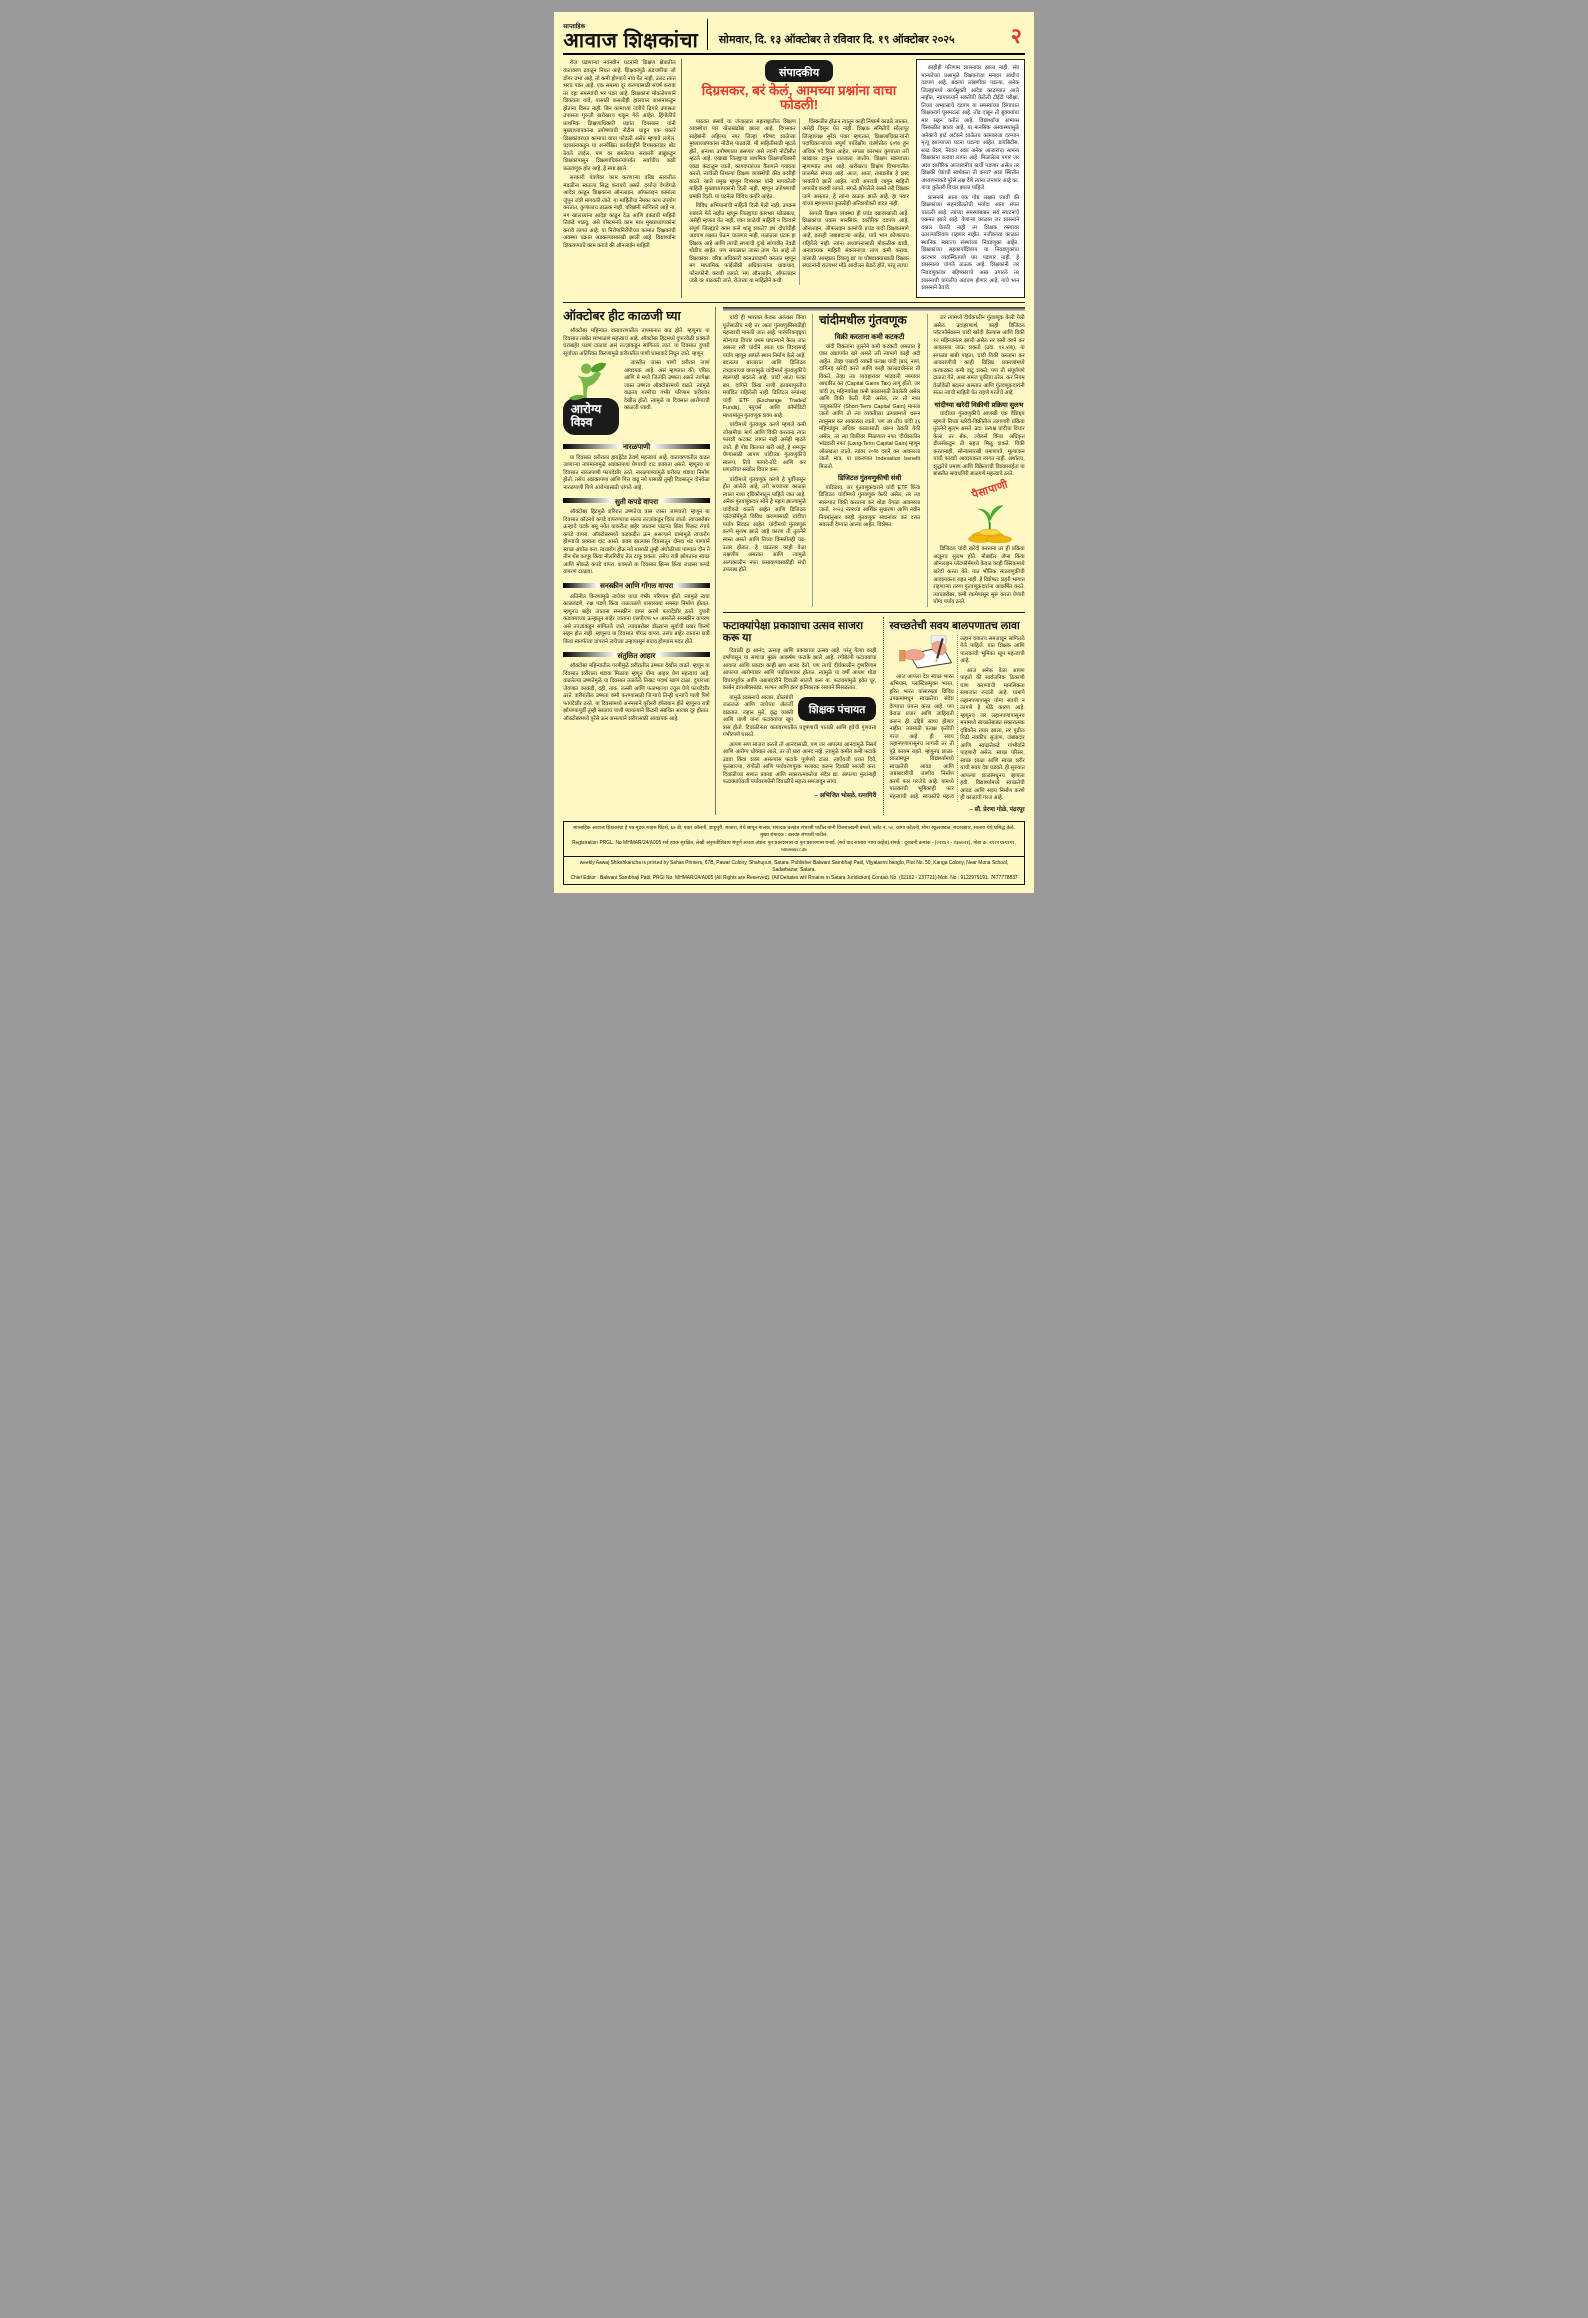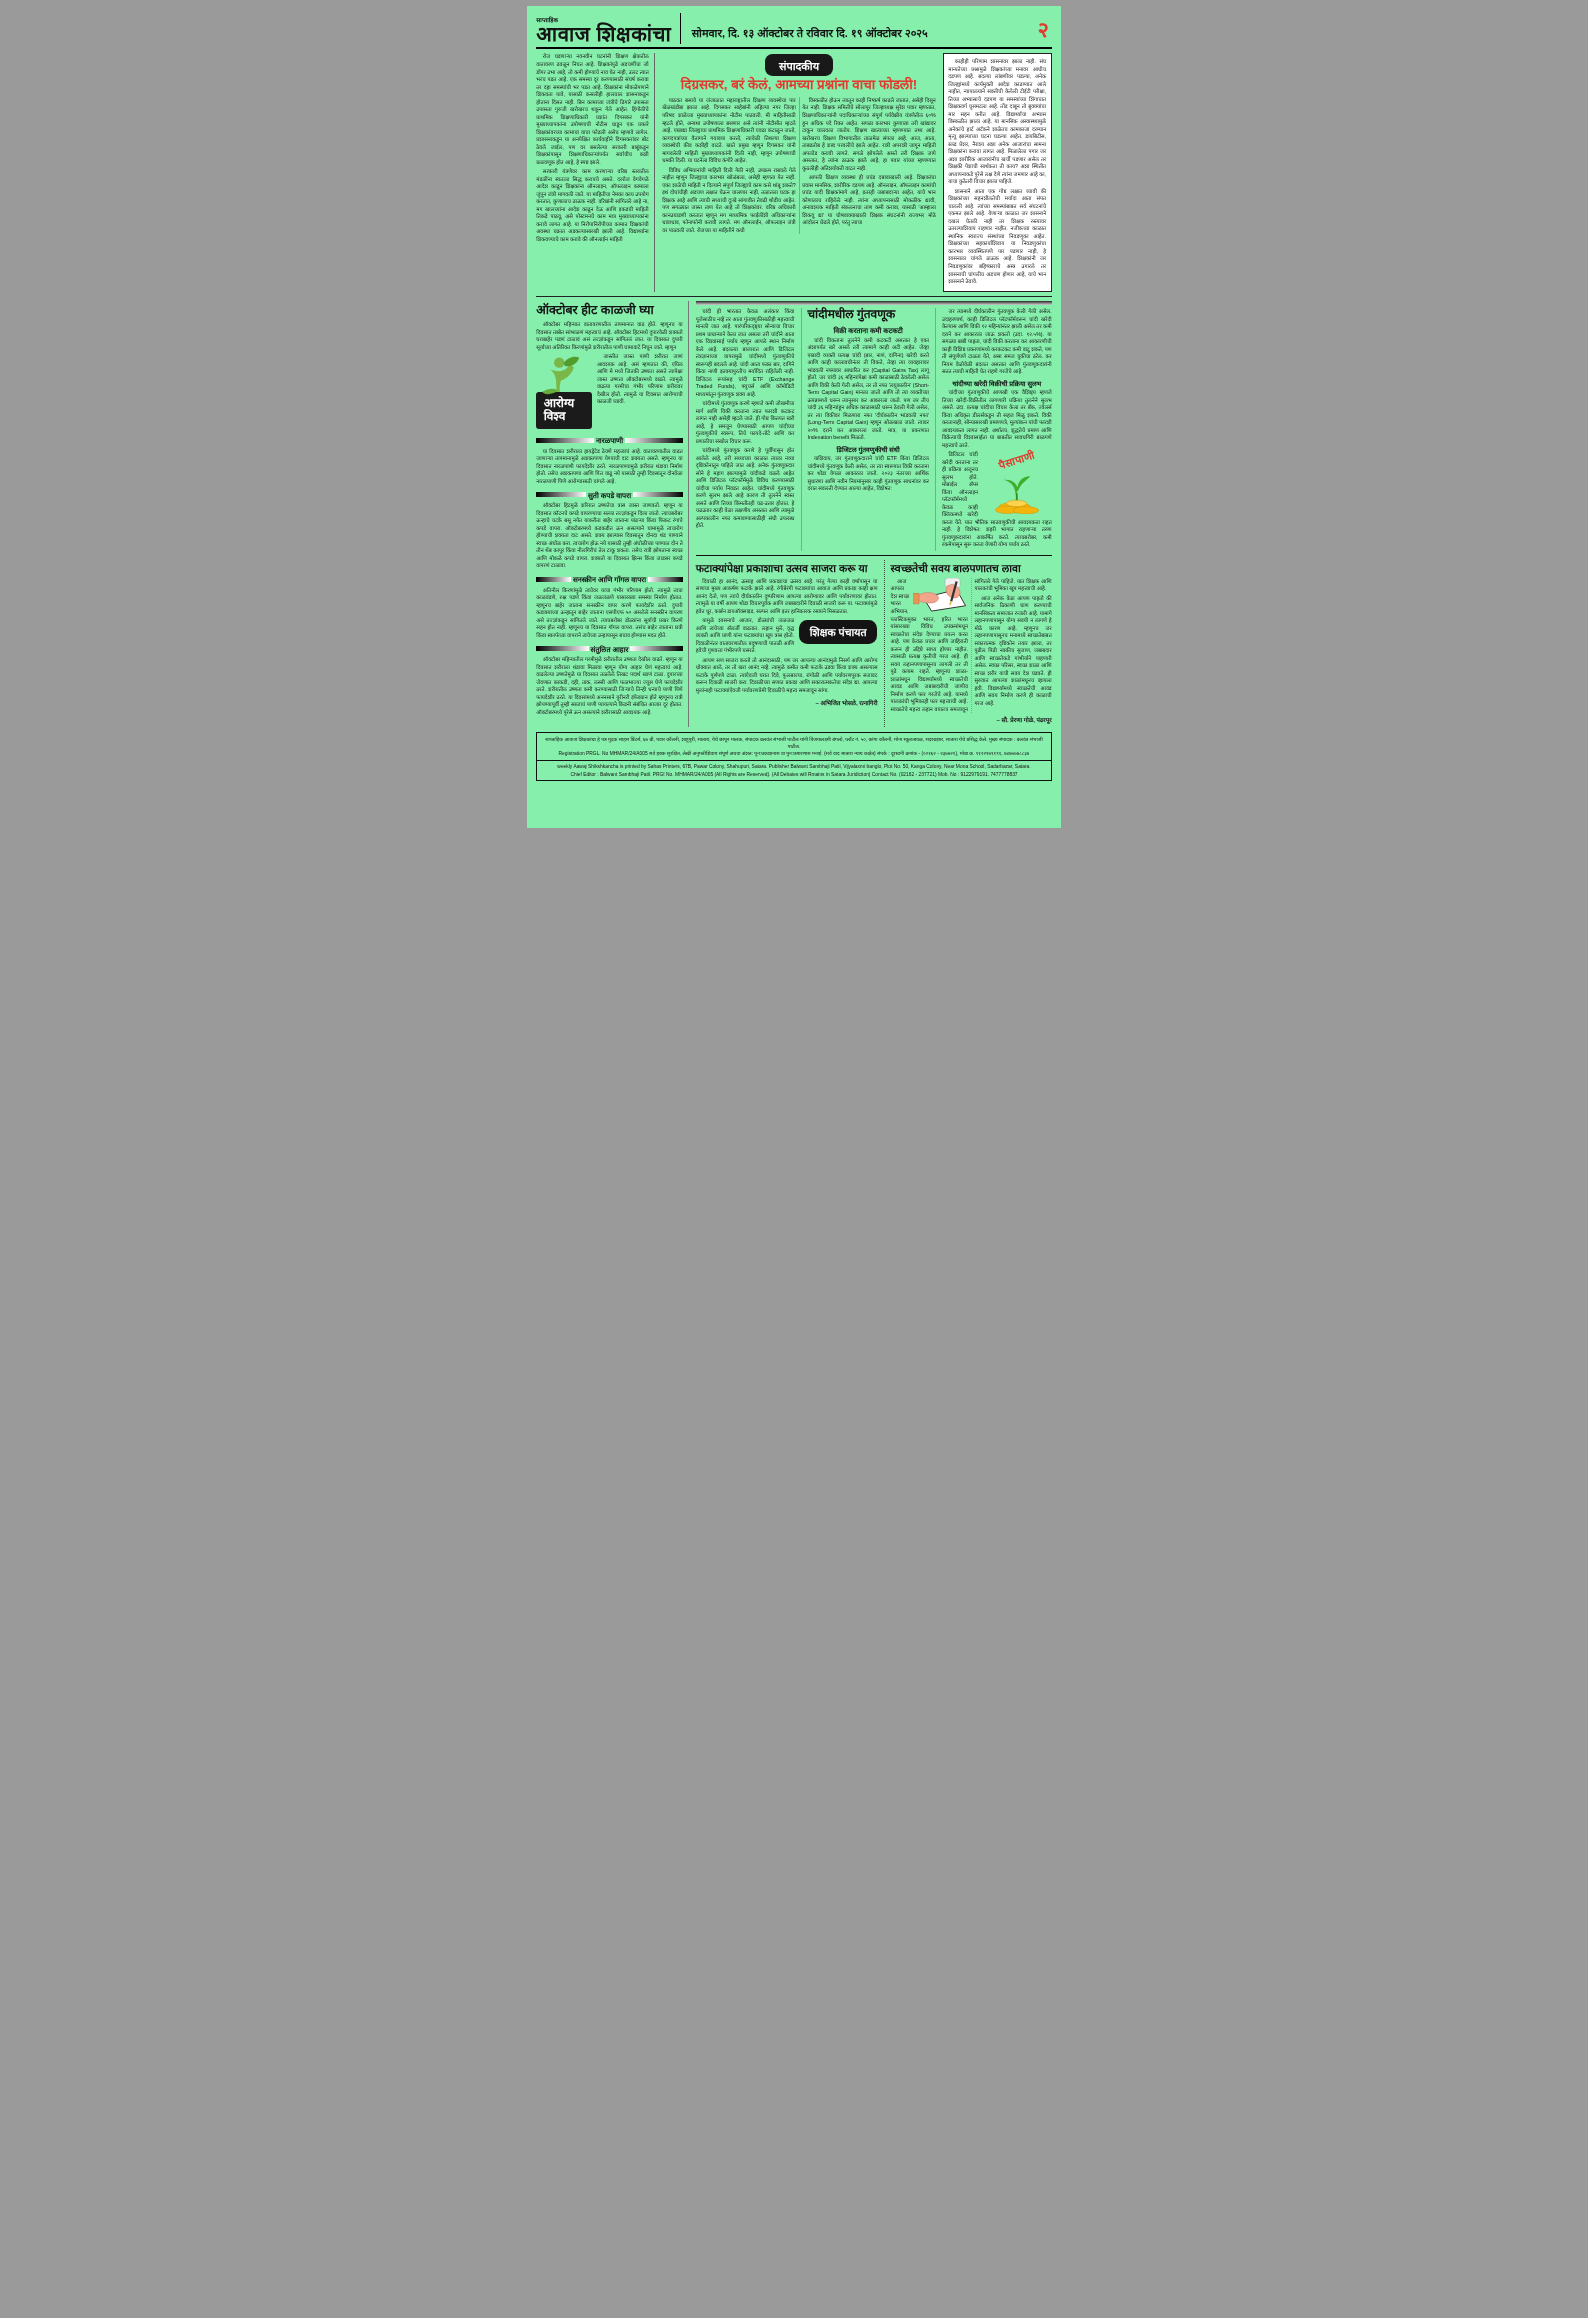--- a/index.html
+++ b/index.html
@@ -1,16 +1,16 @@
 <!DOCTYPE html>
 <html lang="mr" style="font-size:7.4px"><head>
 <meta charset="utf-8">
 <style>
   html,body{margin:0;padding:0;background:#9a9a9a;font-family:"Liberation Sans",sans-serif;}
-  .page{width:534px;min-height:822px;margin:6px auto;background:#86efac;color:#141414;
+  .page{width:480px;min-height:822px;margin:12px auto;background:#fef9c3;color:#141414;
         box-sizing:border-box;padding:6.5px 9.3px 8.3px 9.3px;}
   
   .hdr{display:flex;align-items:flex-end;gap:8.3px;border-bottom:2.3px double #000;padding-bottom:2.8px;}
   .masthead{display:flex;flex-direction:column;line-height:1;}
   .weekly{font-size:6px;font-weight:bold;margin-bottom:0.9px;}
   .mast-title{font-size:20.4px;font-weight:800;letter-spacing:0.5px;}
   .dateline{flex:1;border-left:0.9px solid #000;padding:12px 0 4.6px 11px;font-size:11px;font-weight:bold;}
   .pagenum{color:#e23b2e;font-size:21.3px;font-weight:800;padding:0 2.8px 0.9px 0;}
   
   .edit-grid{display:grid;grid-template-columns:119px 1fr 109px;column-gap:6px;
@@ -22,21 +22,21 @@
   .pill{display:inline-block;background:#191919;color:#fff;border-radius:7.4px;
         padding:3.2px 14px;font-size:11px;font-weight:bold;}
   .red-head{color:#e23b2e;font-size:13.4px;line-height:1.1;font-weight:800;text-align:center;margin:1.9px 0 4.6px 0;}
   .two-cols{columns:2;column-gap:6.5px;column-rule:0.5px solid #999;}
   .edit-right{border:0.9px solid #222;padding:3.7px 4.6px;background:#fff;}
   
   .main-grid{display:grid;grid-template-columns:153px 1fr;column-gap:6.5px;margin-top:4.6px;}
   .health-col{border-right:0.7px solid #777;padding-right:5.6px;}
   .art-head{font-size:12.5px;font-weight:800;line-height:1.15;margin:1.9px 0 3.7px 0;}
   .health-fig{float:left;width:56px;margin:0.9px 4.6px 1.9px 0;text-align:center;}
-  .hv-badge{position:relative;background:#1b1b1b;color:#fff;border-radius:3px;
+  .hv-badge{position:relative;background:#1b1b1b;color:#fff;border-radius:12px;
             padding:4.6px 3.7px 5.6px 3.7px;margin-top:-2.8px;}
   .hv-badge .l1,.hv-badge .l2{font-size:12px;font-weight:bold;line-height:1.1;display:block;text-align:left;padding-left:3.7px;}
   .leaf{position:absolute;top:-4.2px;left:6.5px;width:14px;height:7px;background:#66ad3c;
         border-radius:0 100% 0 100%;transform:rotate(-28deg);}
   .sub-row{display:flex;align-items:center;gap:2px;margin:4.6px 0 2.3px 0;}
   .gbar-l{flex:1;height:5.1px;background:linear-gradient(to right,#000,#fff);}
   .gbar-r{flex:1;height:5.1px;background:linear-gradient(to left,#000,#fff);}
   .sub-title{font-size:7.2px;font-weight:800;white-space:nowrap;}
   .grad-rule{height:3.2px;background:linear-gradient(to bottom,#2a2a2a,#cfcfcf);margin-bottom:3.7px;}
   .silver-grid{display:grid;grid-template-columns:1fr 1.3fr 1.18fr;column-gap:6.5px;}

